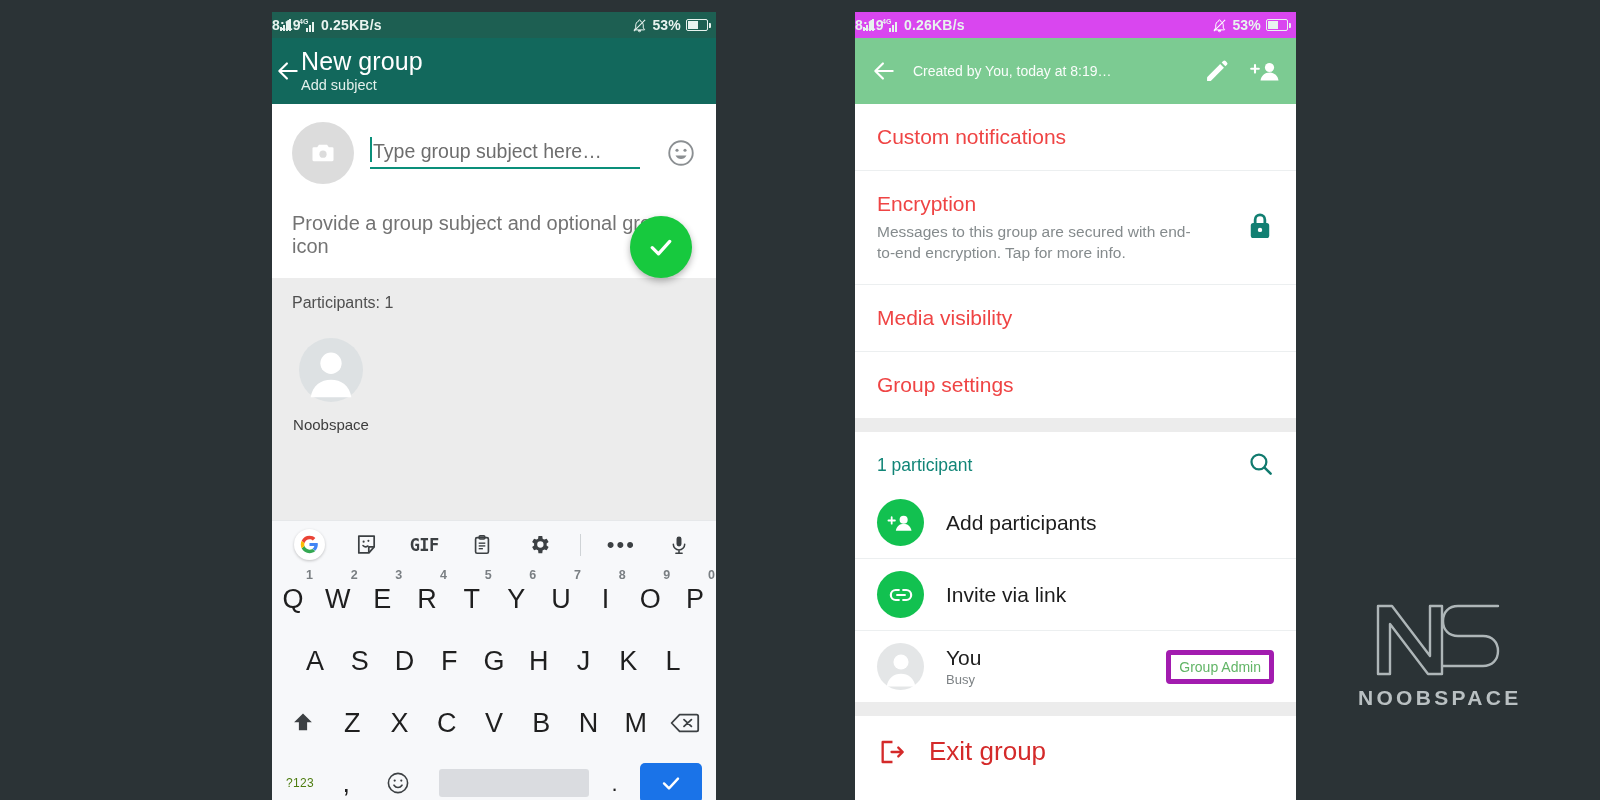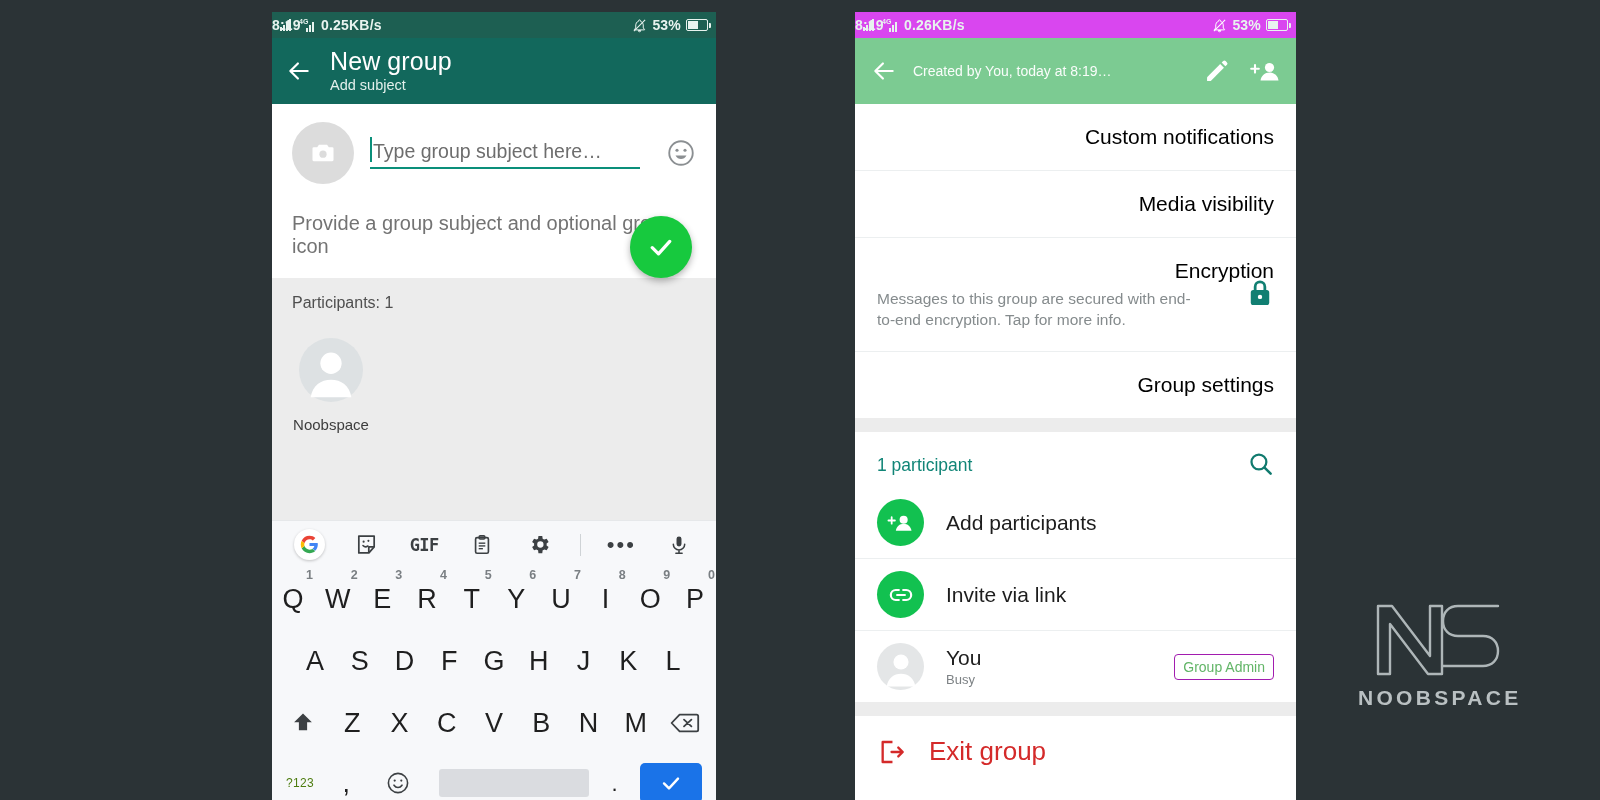--- a/index.html
+++ b/index.html
@@ -40,21 +40,21 @@
          position:relative; display:inline-block; }
   .batt::after{content:"";position:absolute;right:-4px;top:3px;width:2px;height:5px;background:currentColor;border-radius:0 1px 1px 0;}
   .batt span{position:absolute;left:1px;top:1px;bottom:1px;width:48%;background:currentColor;}
 
   #sb-left-bar { background:#1d5f52; }
   #sb-right-bar{ background:#d946ef; }
 
   
   #left-appbar{
     background:#12685c; height:66px; display:flex; align-items:center;
-    padding:0 14px; color:#fff; gap:18px;
+    padding:0 3px; color:#fff; 
   }
   .icon-back{ width:26px; height:26px; flex:0 0 26px; }
   .appbar-txt{ display:flex; flex-direction:column; justify-content:center; }
   .appbar-title{ font-size:25px; font-weight:normal; line-height:1.12; letter-spacing:.1px;}
   .appbar-sub{ font-size:14.5px; color:#e3f0ec; line-height:1.3; margin-top:1px;}
 
   
   #subject-card{ background:#fff; padding:18px 20px 20px 20px; }
   .subject-row{ display:flex; align-items:center; gap:16px; }
   .cam-avatar{ width:62px;height:62px;border-radius:50%;background:#dcdcdc;
@@ -116,37 +116,37 @@
   }
   #right-appbar .appbar-title{ font-size:25px; }
   #right-appbar .appbar-sub{ font-size:14px; color:#fafdfb; }
   .ab-actions{ margin-left:auto; display:flex; align-items:center; gap:20px; }
 
   
   .r-section{ background:#fff; }
   .r-gap{ height:14px; background:#ececec; }
   .r-item{ padding:21px 22px; border-bottom:1px solid #eceff0; position:relative; }
   .r-item:last-child{ border-bottom:none; }
-  .r-title{ font-size:21px; color:#000000; font-weight:normal;text-align:right; }
+  .r-title{ font-size:21px; color:#ef4444; font-weight:normal; }
   .r-sub{ font-size:15.5px; color:#858b8d; line-height:1.37; margin-top:5px; max-width:330px;}
   .r-right-ic{ position:absolute; right:22px; top:50%; transform:translateY(-50%); }
 
   .p-header{ display:flex; align-items:center; padding:18px 22px 6px 22px; background:#fff;}
   .p-header-label{ font-size:17.5px; color:#118577; }
   .p-header-search{ margin-left:auto; }
 
   .p-row{ display:flex; align-items:center; gap:22px; padding:12px 22px; background:#fff; }
   .p-row + .p-row{ border-top:1px solid #eceff0; }
   .circ-green{ width:47px;height:47px;border-radius:50%;background:#12c150;
                display:flex;align-items:center;justify-content:center;flex:0 0 47px;}
   .circ-grey{ width:47px;height:47px;border-radius:50%;background:#e4e6e7;
               display:flex;align-items:center;justify-content:center;flex:0 0 47px;}
   .p-row-label{ font-size:21px; color:#1d1d1d; }
   .p-row-sub{ font-size:13px; color:#7d8285; margin-top:2px; }
-  .admin-badge{ margin-left:auto; border:1px solid #a21caf; color:#62b567; border-radius:4px;
+  .admin-badge{ margin-left:auto; border:5px solid #a21caf; color:#62b567; border-radius:4px;
                 font-size:14px; padding:4px 8px; }
   #exit-row{ display:flex; align-items:center; gap:22px; padding:20px 22px; background:#fff; }
   .exit-label{ font-size:26px; color:#d42a2a; }
 
   
   #watermark{ position:absolute; left:1358px; top:600px; width:160px; text-align:center; }
   #wm-word{ color:#b9c0c2; font-size:21px; font-weight:bold; letter-spacing:3.3px; margin-top:4px;}
 </style>
 </head>
 <body>
@@ -395,32 +395,32 @@
           <path d="M5 5.5v7.6M1.2 9.3h7.6" stroke="#fff" stroke-width="2.1" stroke-linecap="round"></path>
         </svg>
       </div>
     </div>
 
     <div class="r-section" id="settings-list">
         <div class="r-item">
           <div class="r-title">Custom notifications</div>
         </div>
         <div class="r-item">
-          <div class="r-title">Media visibility</div>
-        </div>
-        <div class="r-item">
           <div class="r-title">Encryption</div>
           <div class="r-sub">Messages to this group are secured with end-to-end encryption. Tap for more info.</div>
           <span class="r-right-ic"><svg width="28" height="30" viewBox="0 0 24 26">
               <rect x="4" y="10.5" width="16" height="13" rx="2.2" fill="#117f72"></rect>
               <path d="M7.8 10.5V7.6a4.2 4.2 0 0 1 8.4 0v2.9" fill="none" stroke="#117f72" stroke-width="2.4"></path>
               <circle cx="12" cy="16.4" r="1.9" fill="#fff"></circle>
             </svg></span>
         </div>
         <div class="r-item">
+          <div class="r-title">Media visibility</div>
+        </div>
+        <div class="r-item">
           <div class="r-title">Group settings</div>
         </div>
       </div>
 
     <div class="r-gap"></div>
 
     <div class="r-section">
       <div class="p-header">
         <span class="p-header-label">1 participant</span>
         <span class="p-header-search">

